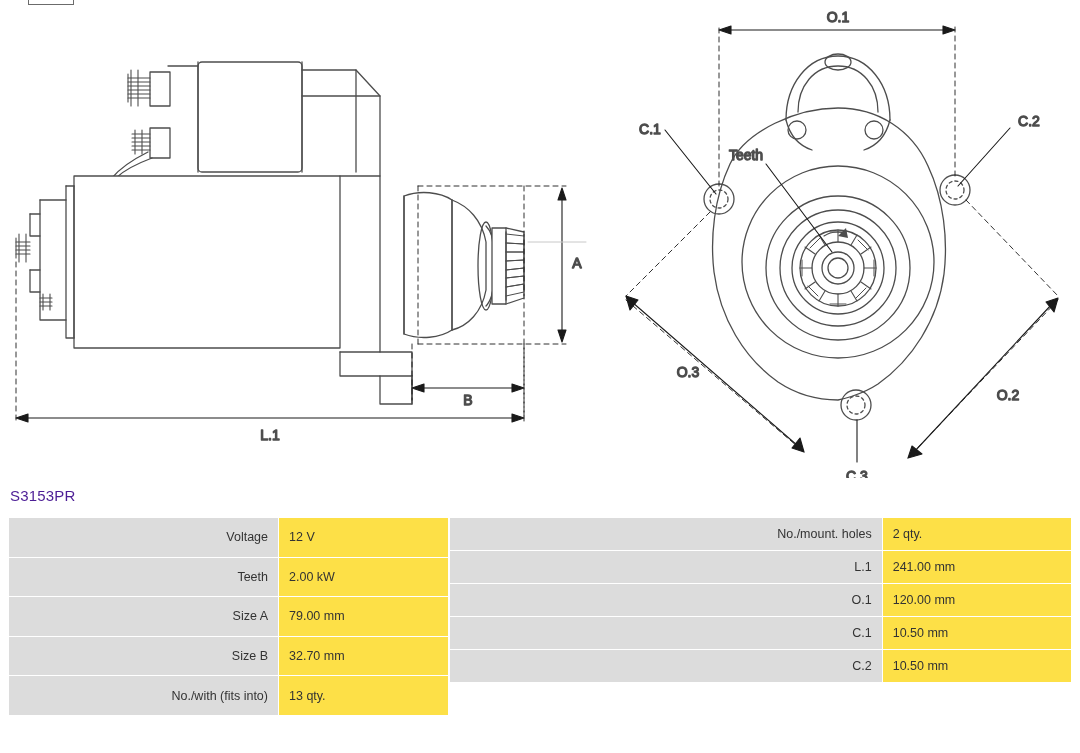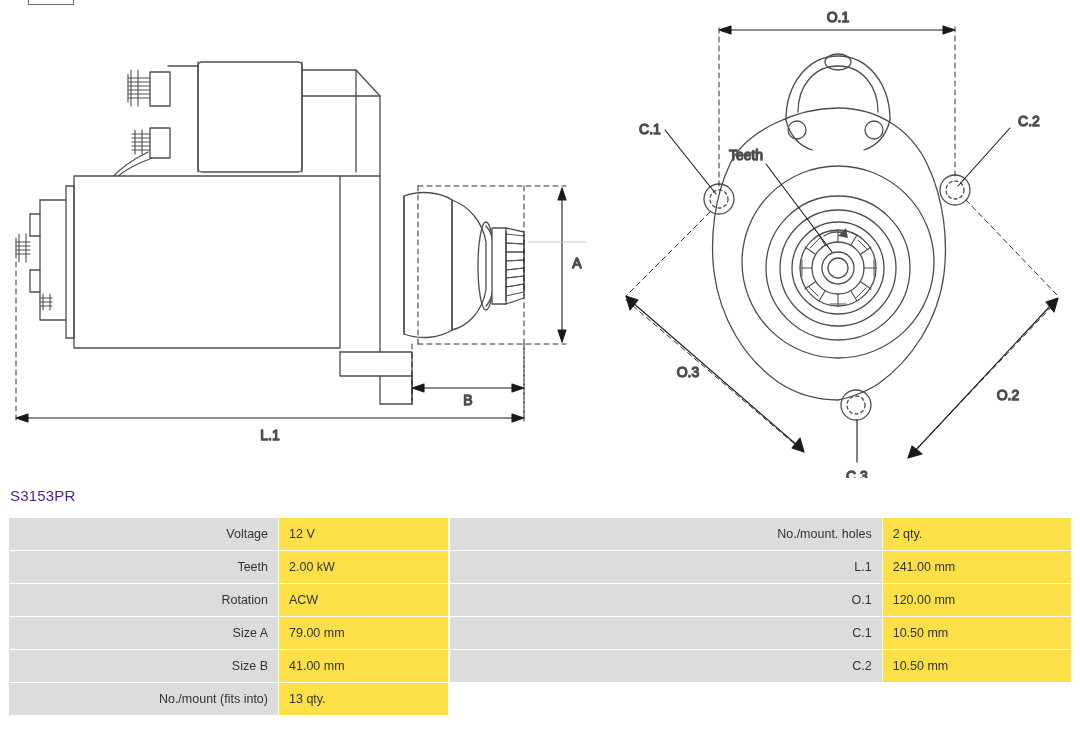--- a/index.html
+++ b/index.html
@@ -337,33 +337,29 @@
       <tbody>
         <tr>
           <td class="lbl">Voltage</td>
           <td class="val">12 V</td>
         </tr>
         <tr>
           <td class="lbl">Teeth</td>
           <td class="val">2.00 kW</td>
         </tr>
         <tr>
-          <td class="lbl">Rotation</td>
-          <td class="val">ACW</td>
-        </tr>
-        <tr>
           <td class="lbl">Size A</td>
           <td class="val">79.00 mm</td>
         </tr>
         <tr>
           <td class="lbl">Size B</td>
-          <td class="val">41.00 mm</td>
-        </tr>
-        <tr>
-          <td class="lbl">No./mount (fits into)</td>
+          <td class="val">32.70 mm</td>
+        </tr>
+        <tr>
+          <td class="lbl">No./with (fits into)</td>
           <td class="val">13 qty.</td>
         </tr>
       </tbody>
     </table>
 
     <table class="spec right">
       <tbody>
         <tr>
           <td class="lbl">No./mount. holes</td>
           <td class="val">2 qty.</td>

